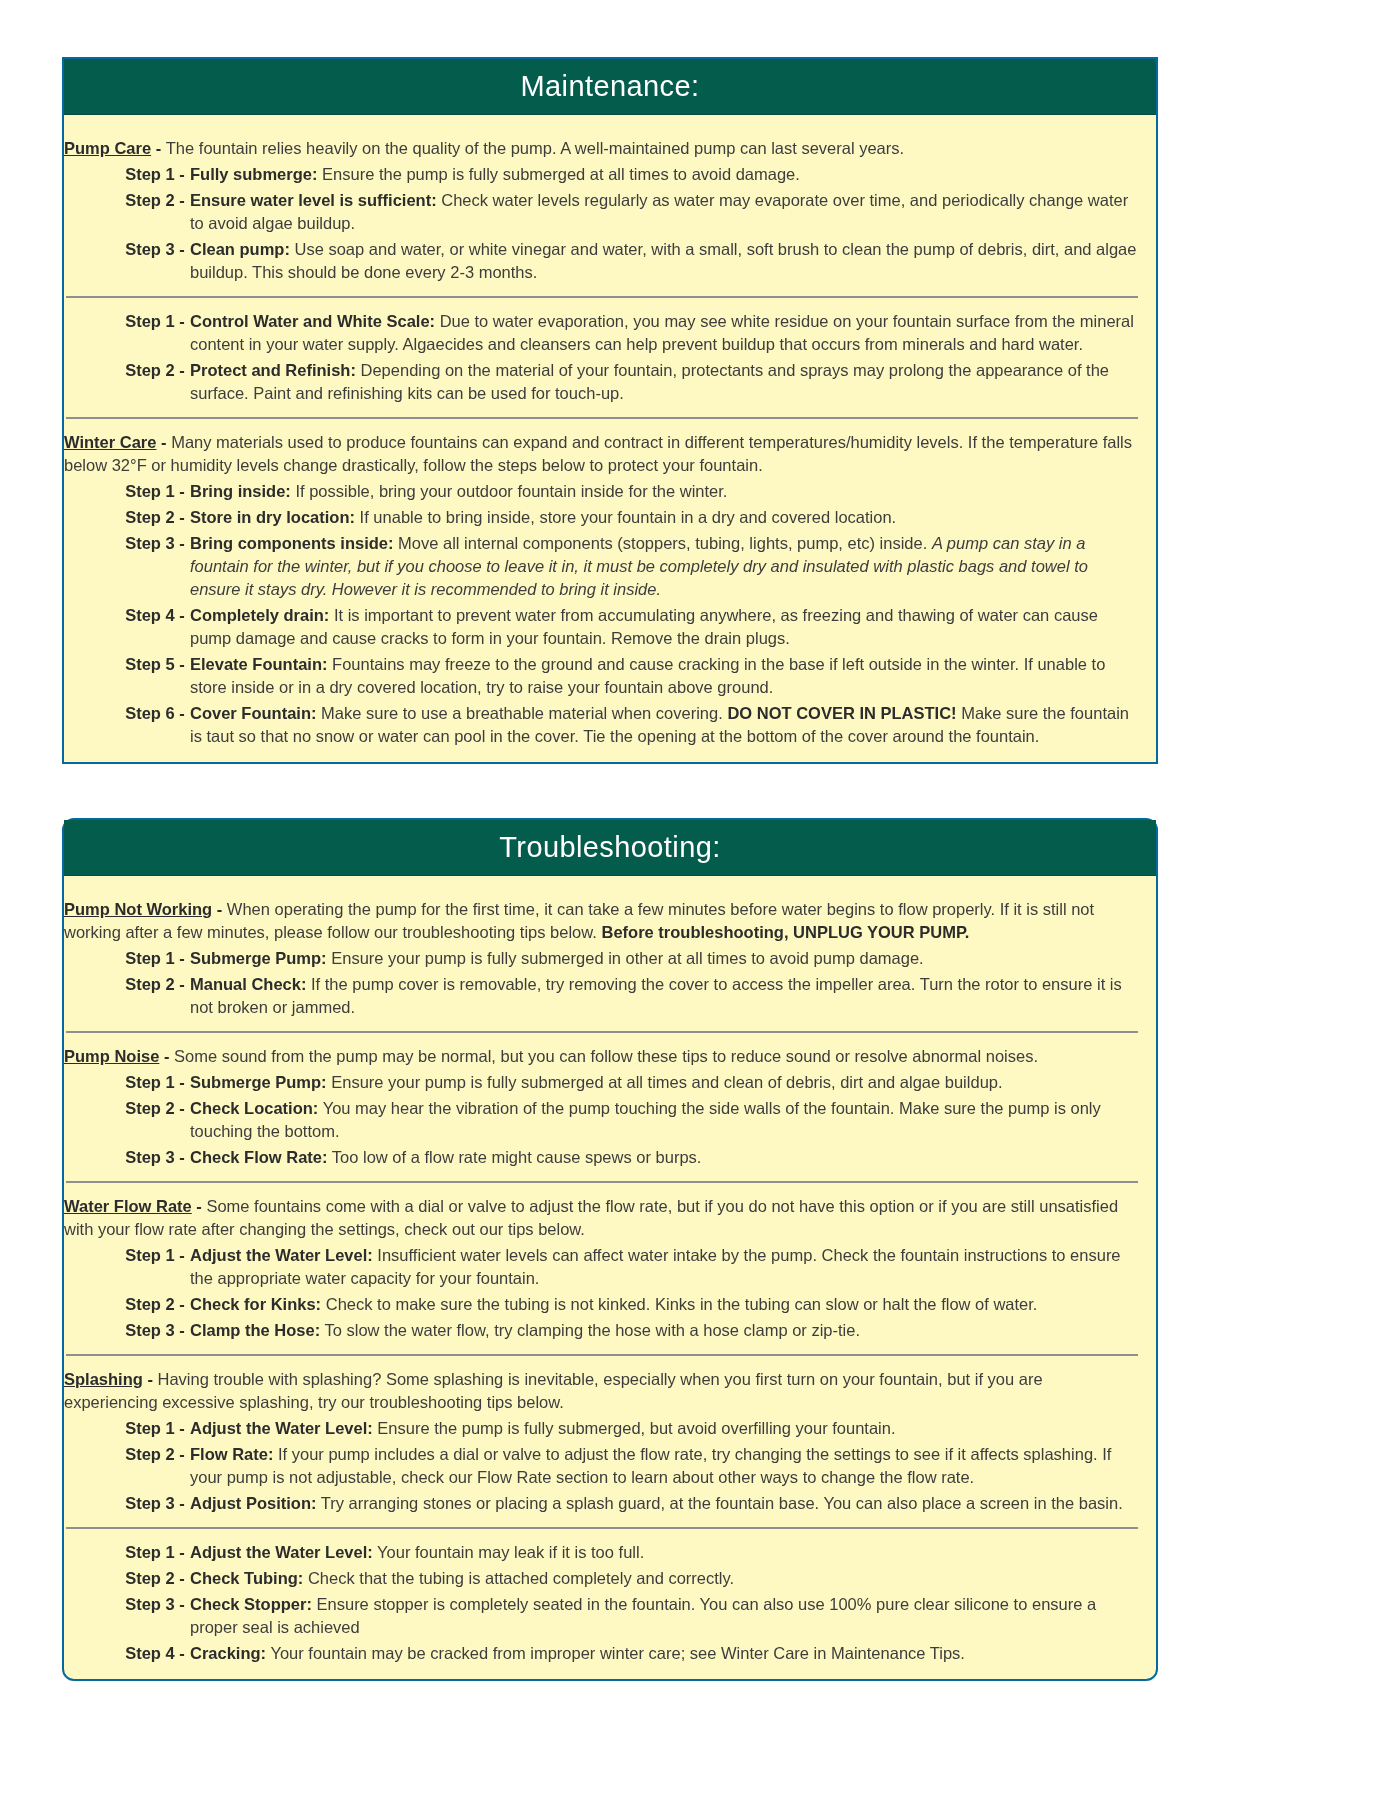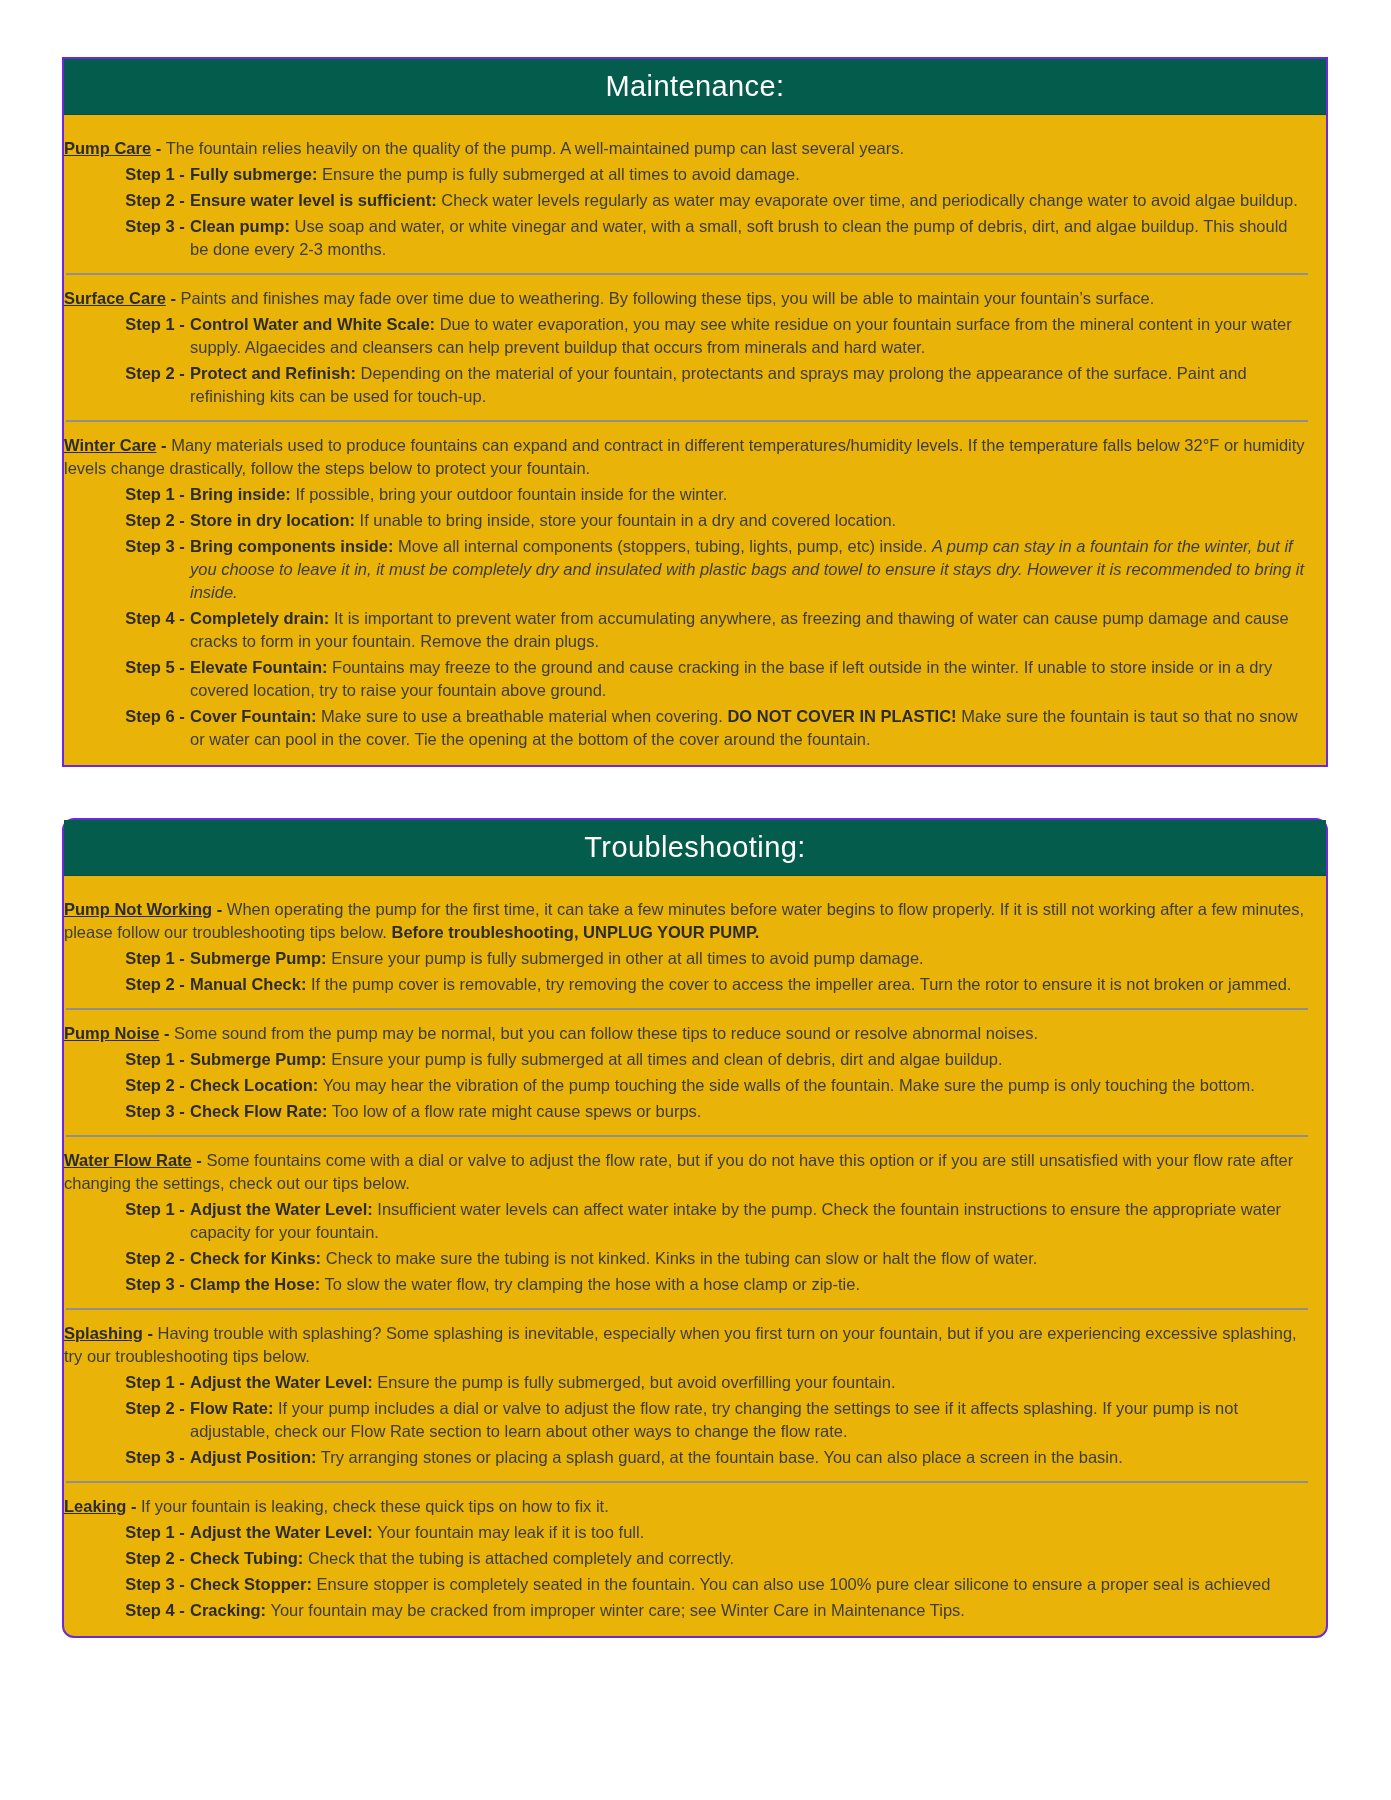--- a/index.html
+++ b/index.html
@@ -1,19 +1,19 @@
 <!DOCTYPE html>
 <html><head>
 <meta charset="utf-8">
 <style>
   html,body{margin:0;padding:0;background:#ffffff;}
   .page{position:relative;width:1391px;height:1800px;background:#ffffff;overflow:hidden;
         font-family:"Liberation Sans", sans-serif;color:#3d3d3d;}
-  .panel{position:absolute;left:62px;width:1266px;box-sizing:border-box;
-         border:2px solid #6d28d9;background:#eab308;}
+  .panel{position:absolute;left:62px;width:1096px;box-sizing:border-box;
+         border:2px solid #0369a1;background:#fef9c3;}
   #panel-maintenance{top:57px;}
   #panel-troubleshooting{top:818px;border-radius:12px;}
   .panel-header{background:#045c4c;color:#ffffff;text-align:center;
                 font-size:29px;line-height:55px;height:55px;font-weight:400;
                 letter-spacing:0.4px;border-bottom:1px solid #0b4a3e;}
   .panel-body{padding:22px 16px 14px 0;}
   .section{}
   .divider{height:2px;background:#8f8f8f;margin:12px 2px 12px 2px;}
   .intro{font-size:16.5px;line-height:23px;margin:0;}
   .section-heading{font-weight:bold;text-decoration:underline;color:#2c2c2c;}
@@ -43,21 +43,20 @@
             <span class="step-label">Step 2 -</span>
             <div class="step-text"><b>Ensure water level is sufficient:</b><span> Check water levels regularly as water may evaporate over time, and periodically change water to avoid algae buildup.</span></div>
           </div>
           <div class="step">
             <span class="step-label">Step 3 -</span>
             <div class="step-text"><b>Clean pump:</b><span> Use soap and water, or white vinegar and water, with a small, soft brush to clean the pump of debris, dirt, and algae buildup. This should be done every 2-3 months.</span></div>
           </div>
         </div>
         <div class="divider"></div>
         <div class="section">
-          <p class="intro"><span class="section-heading">Surface Care</span><span class="heading-dash"> - </span><span>Paints and finishes may fade over time due to weathering. By following these tips, you will be able to maintain your fountain’s surface.</span></p>
           <div class="step">
             <span class="step-label">Step 1 -</span>
             <div class="step-text"><b>Control Water and White Scale:</b><span> Due to water evaporation, you may see white residue on your fountain surface from the mineral content in your water supply. Algaecides and cleansers can help prevent buildup that occurs from minerals and hard water.</span></div>
           </div>
           <div class="step">
             <span class="step-label">Step 2 -</span>
             <div class="step-text"><b>Protect and Refinish:</b><span> Depending on the material of your fountain, protectants and sprays may prolong the appearance of the surface. Paint and refinishing kits can be used for touch-up.</span></div>
           </div>
         </div>
         <div class="divider"></div>
@@ -150,21 +149,20 @@
             <span class="step-label">Step 2 -</span>
             <div class="step-text"><b>Flow Rate:</b><span> If your pump includes a dial or valve to adjust the flow rate, try changing the settings to see if it affects splashing. If your pump is not adjustable, check our Flow Rate section to learn about other ways to change the flow rate.</span></div>
           </div>
           <div class="step">
             <span class="step-label">Step 3 -</span>
             <div class="step-text"><b>Adjust Position:</b><span> Try arranging stones or placing a splash guard, at the fountain base. You can also place a screen in the basin.</span></div>
           </div>
         </div>
         <div class="divider"></div>
         <div class="section">
-          <p class="intro"><span class="section-heading">Leaking</span><span class="heading-dash"> - </span><span>If your fountain is leaking, check these quick tips on how to fix it.</span></p>
           <div class="step">
             <span class="step-label">Step 1 -</span>
             <div class="step-text"><b>Adjust the Water Level:</b><span> Your fountain may leak if it is too full.</span></div>
           </div>
           <div class="step">
             <span class="step-label">Step 2 -</span>
             <div class="step-text"><b>Check Tubing:</b><span> Check that the tubing is attached completely and correctly.</span></div>
           </div>
           <div class="step">
             <span class="step-label">Step 3 -</span>

